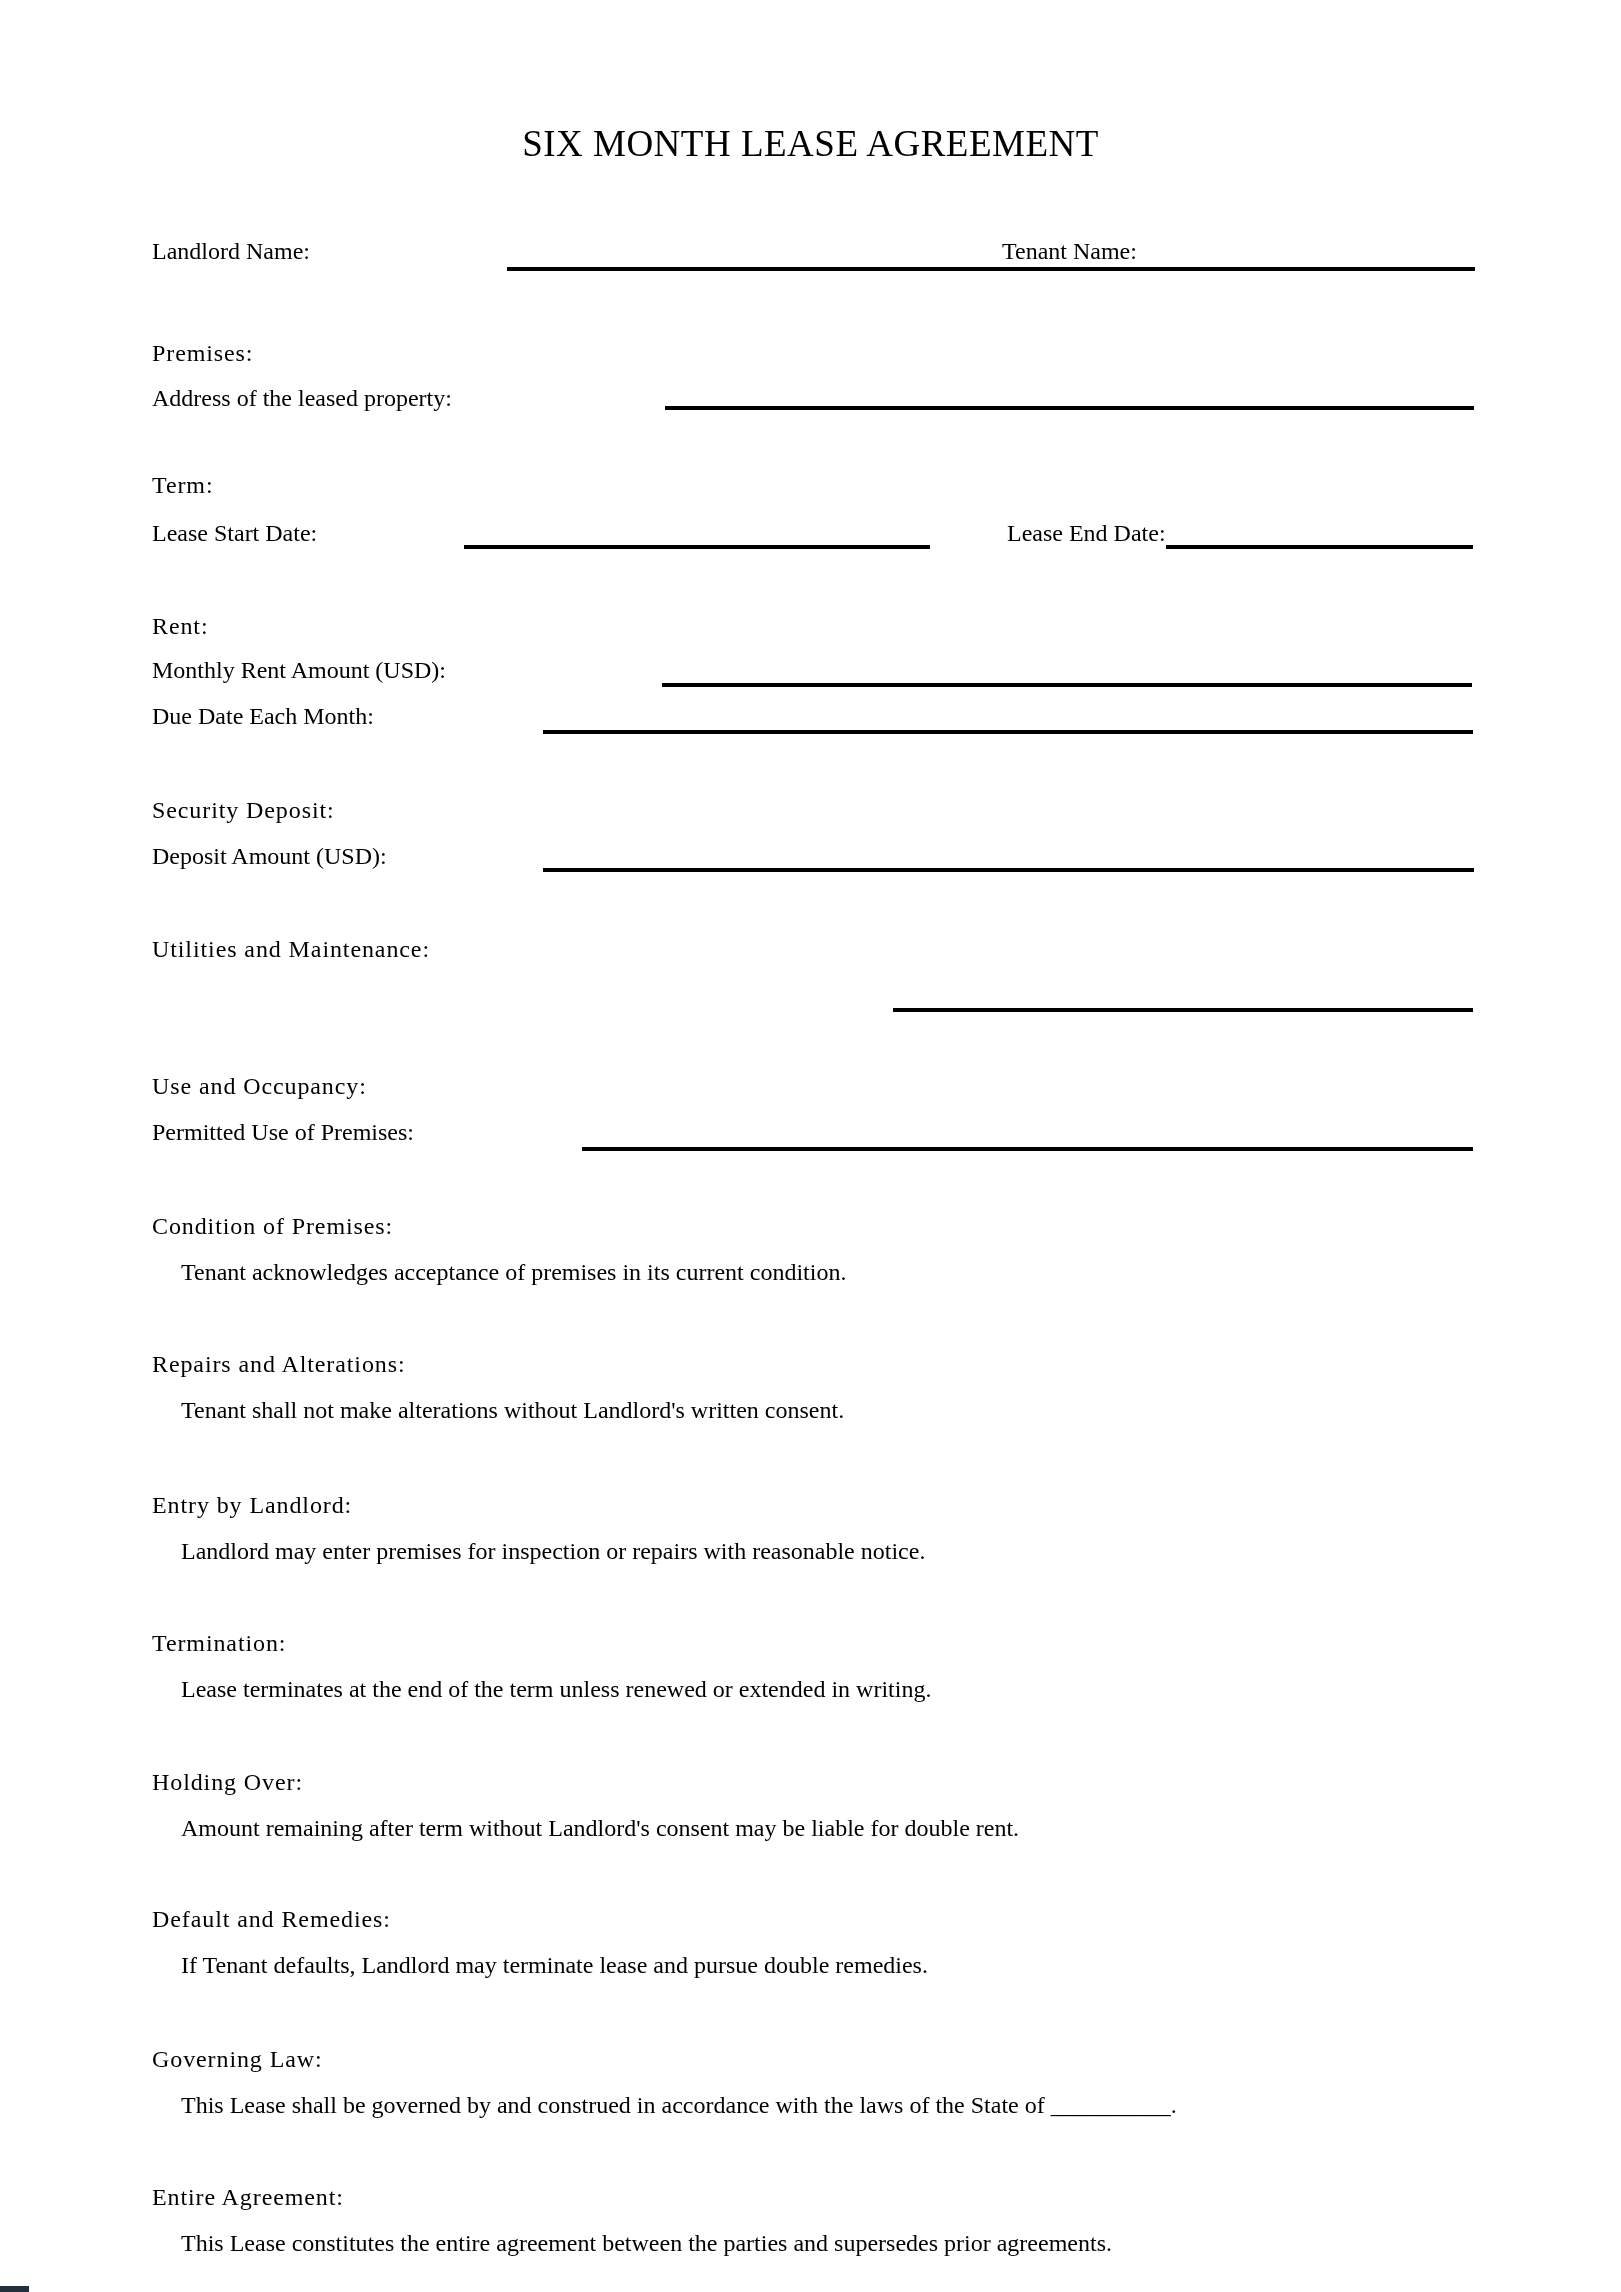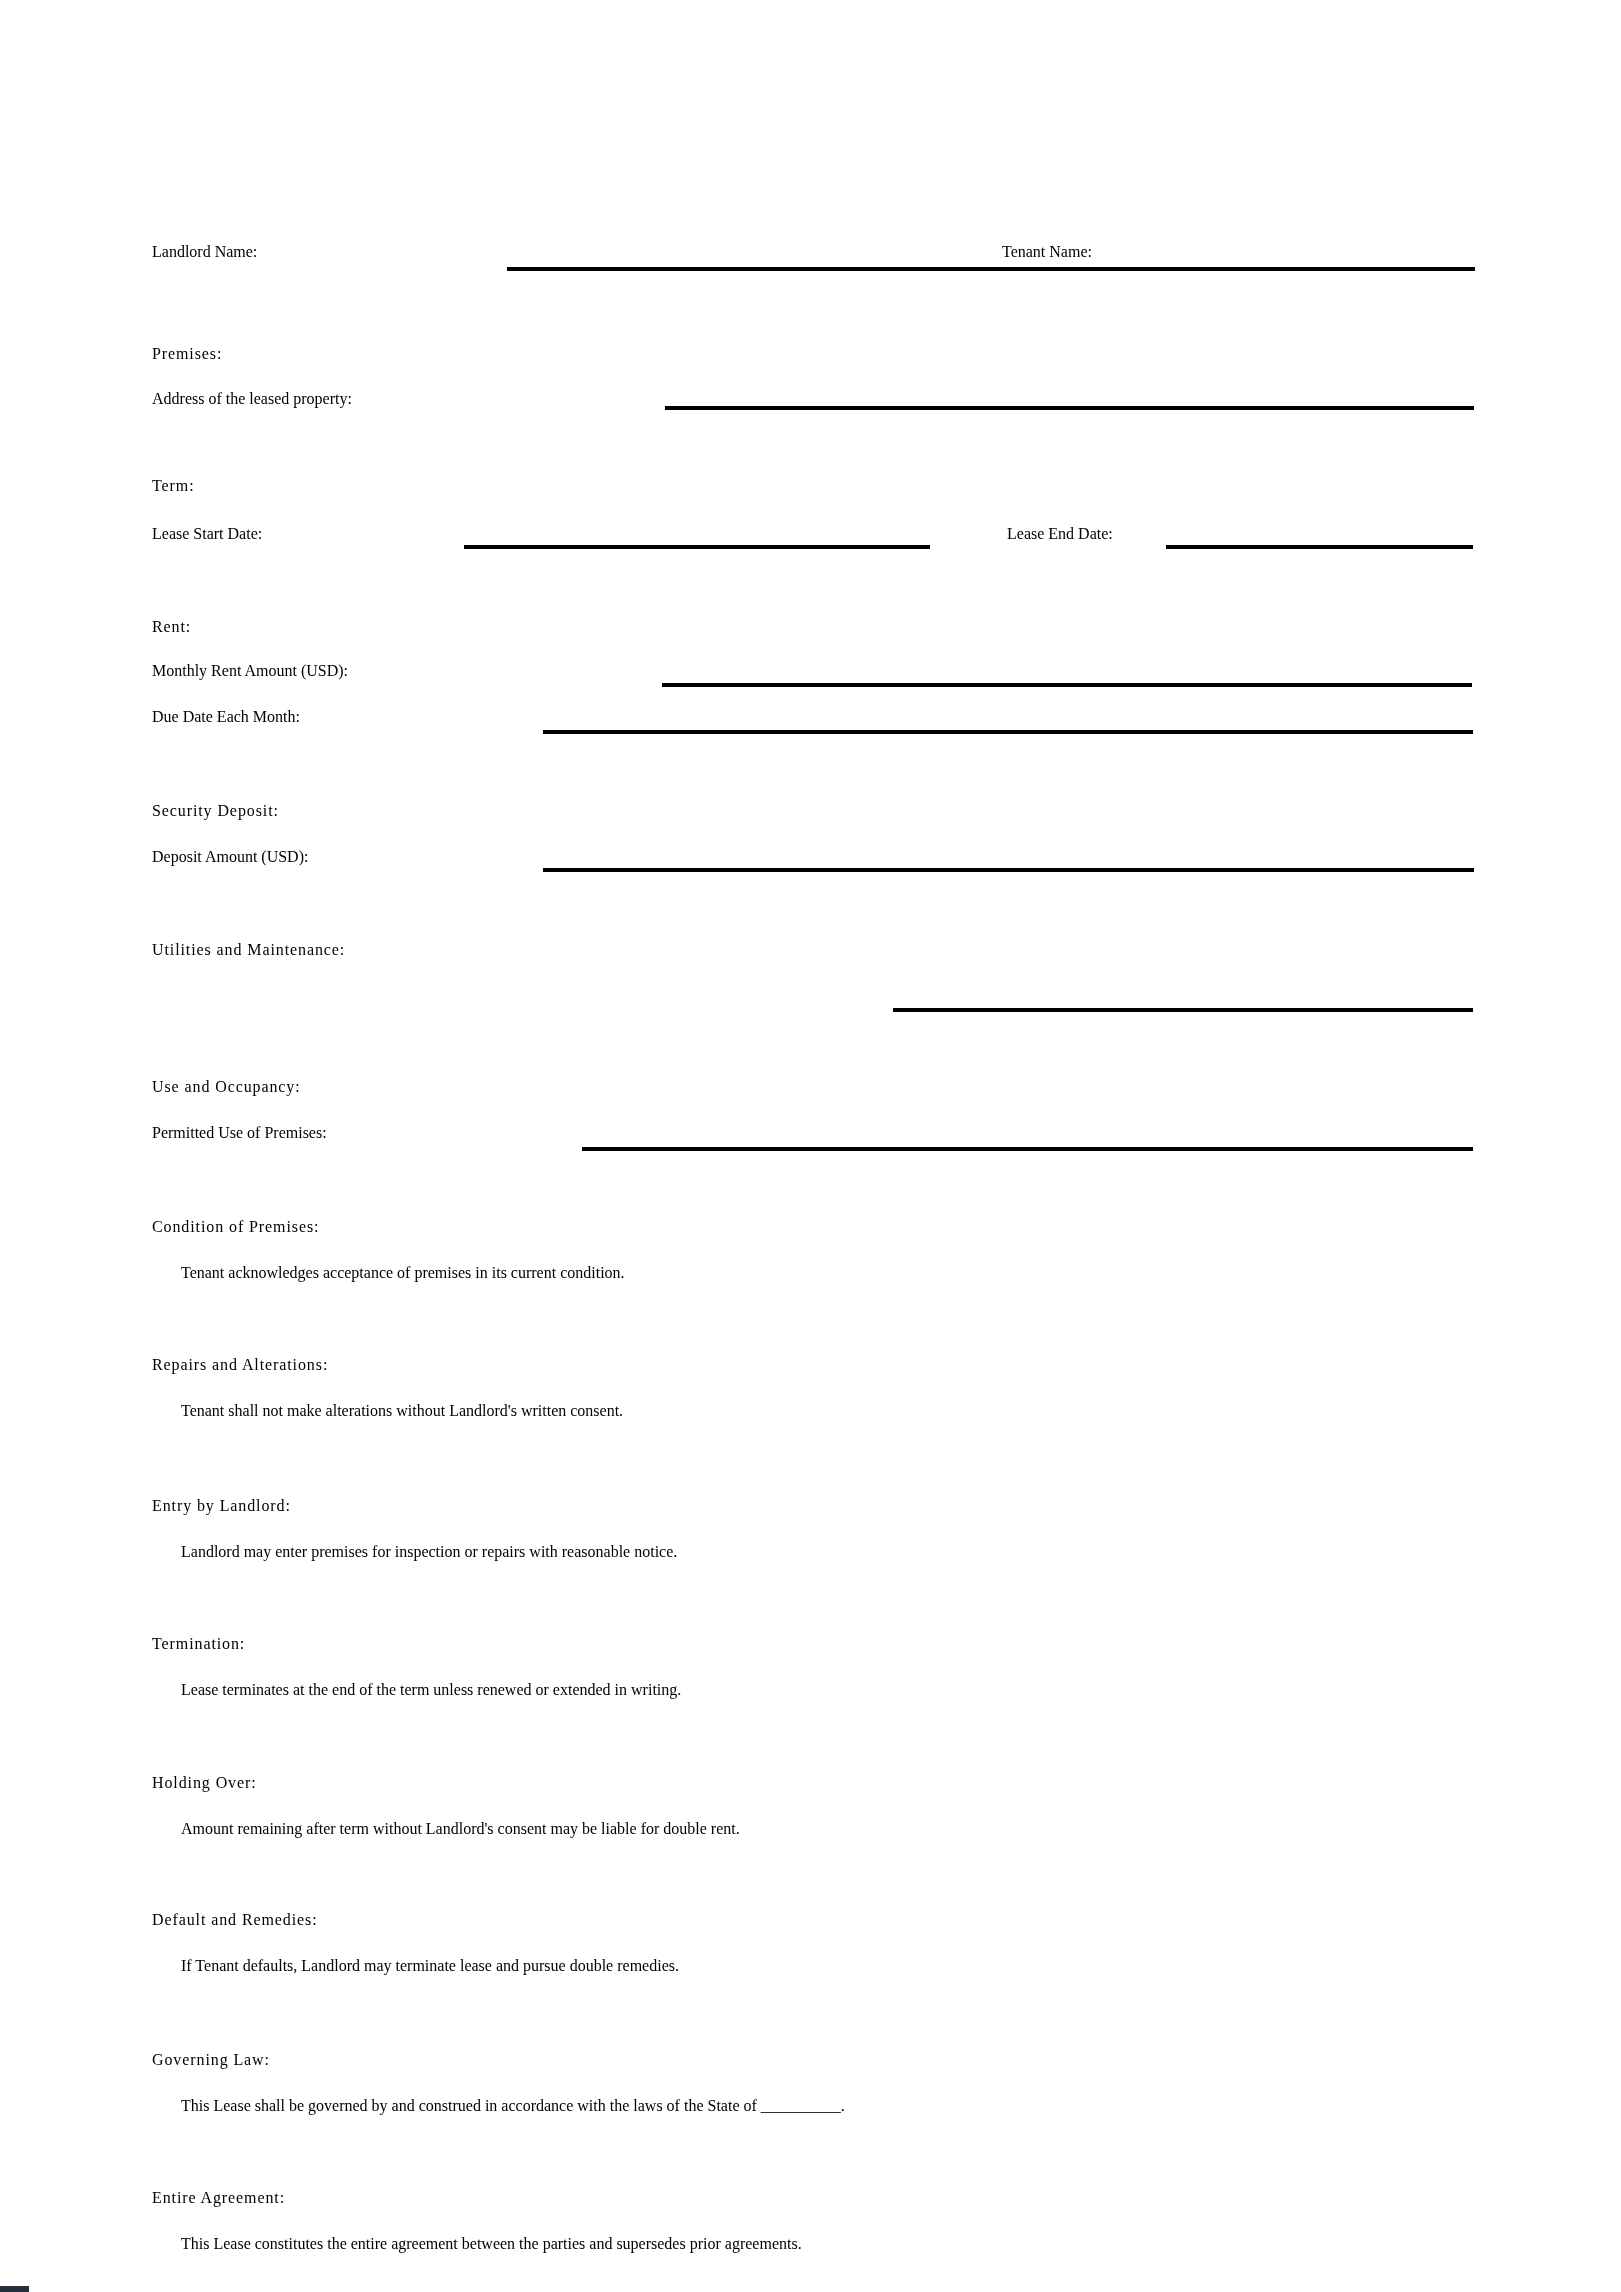--- a/index.html
+++ b/index.html
@@ -22,21 +22,21 @@
     right: 0;
     top: 122px;
     text-align: center;
     font-size: 37px;
     line-height: 43px;
     letter-spacing: 0.5px;
     white-space: nowrap;
   }
   .lbl {
     position: absolute;
-    font-size: 16px;
+    font-size: 24px;
     line-height: 33px;
     white-space: nowrap;
   }
   .hdr {
     letter-spacing: 0.9px;
   }
   .rule {
     position: absolute;
     height: 3.9px;
     background: #000000;
@@ -102,20 +102,21 @@
     width: 29px;
     height: 6.9px;
     background: #24303c;
   }
 </style>
 </head>
 <body>
 
 <div class="page">
 
+  <div class="title">SIX MONTH LEASE AGREEMENT</div>
 
   <div class="lbl" id="landlord-label">Landlord Name:</div>
   <div class="rule" id="parties-line"></div>
   <div class="lbl" id="tenant-label">Tenant Name:</div>
 
   <div class="lbl hdr" id="premises-heading">Premises:</div>
   <div class="lbl" id="address-label">Address of the leased property:</div>
   <div class="rule" id="address-line"></div>
 
   <div class="lbl hdr" id="term-heading">Term:</div>

